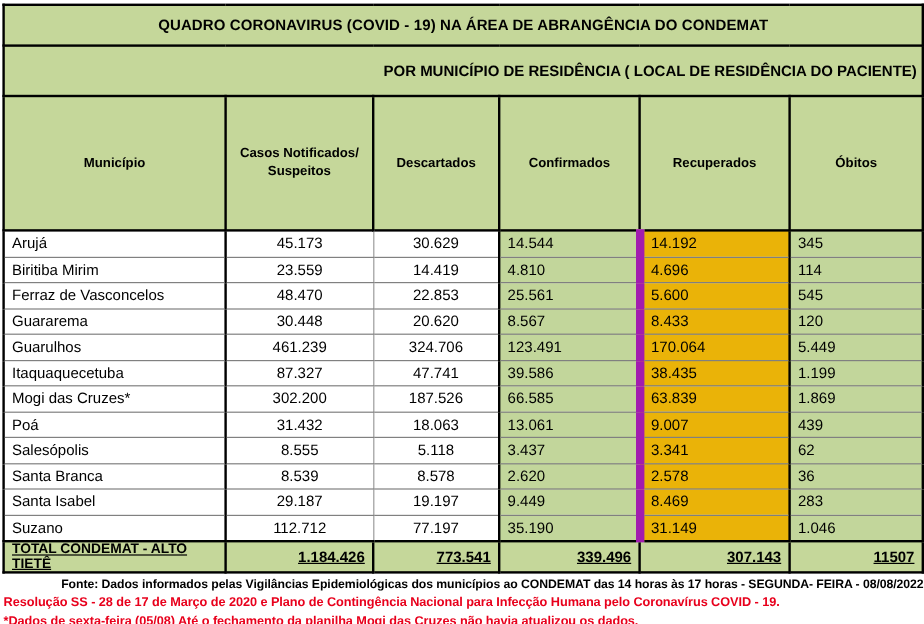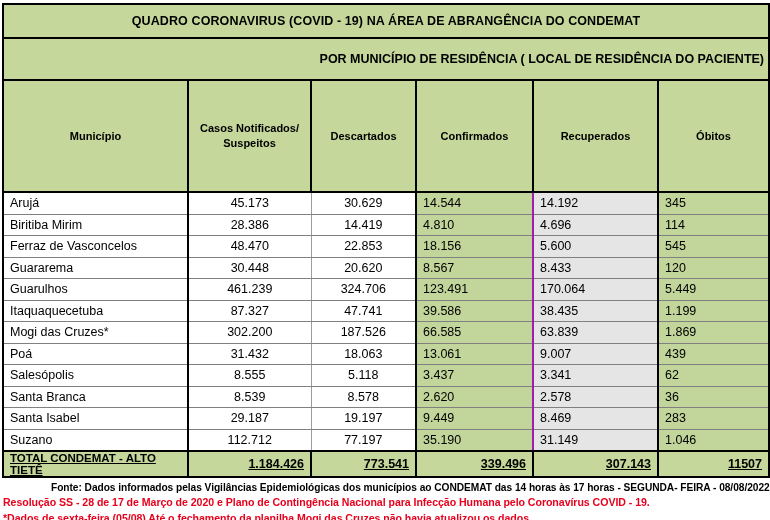--- a/index.html
+++ b/index.html
@@ -89,22 +89,22 @@
   }
   tbody.data-body td.c-desc {
     border-right: 2px solid #000000;
   }
   tbody.data-body td.c-conf {
     background: #c2d69b;
     border-left: 2px solid #000000;
     border-right: 1px solid #9fb277;
   }
   tbody.data-body td.c-recu {
-    background: #e5e5e5;
-    border-left: 2px solid #a21caf;
+    background: #eab308;
+    border-left: 7px solid #a21caf;
     border-right: 1px solid #9fb277;
   }
   tbody.data-body td.c-obit {
     background: #c2d69b;
     border-left: 2px solid #000000;
     border-right: 2px solid #000000;
   }
   tbody.data-body tr:first-child td { border-top: 2px solid #000000; }
   tbody.data-body tr:last-child td  { border-bottom: 2px solid #000000; }
 
@@ -187,31 +187,31 @@
         <tr>
           <td class="c-name">Arujá</td>
           <td class="c-num">45.173</td>
           <td class="c-num c-desc">30.629</td>
           <td class="c-conf">14.544</td>
           <td class="c-recu">14.192</td>
           <td class="c-obit">345</td>
         </tr>
         <tr>
           <td class="c-name">Biritiba Mirim</td>
-          <td class="c-num">28.386</td>
+          <td class="c-num">23.559</td>
           <td class="c-num c-desc">14.419</td>
           <td class="c-conf">4.810</td>
           <td class="c-recu">4.696</td>
           <td class="c-obit">114</td>
         </tr>
         <tr>
           <td class="c-name">Ferraz de Vasconcelos</td>
           <td class="c-num">48.470</td>
           <td class="c-num c-desc">22.853</td>
-          <td class="c-conf">18.156</td>
+          <td class="c-conf">25.561</td>
           <td class="c-recu">5.600</td>
           <td class="c-obit">545</td>
         </tr>
         <tr>
           <td class="c-name">Guararema</td>
           <td class="c-num">30.448</td>
           <td class="c-num c-desc">20.620</td>
           <td class="c-conf">8.567</td>
           <td class="c-recu">8.433</td>
           <td class="c-obit">120</td>

